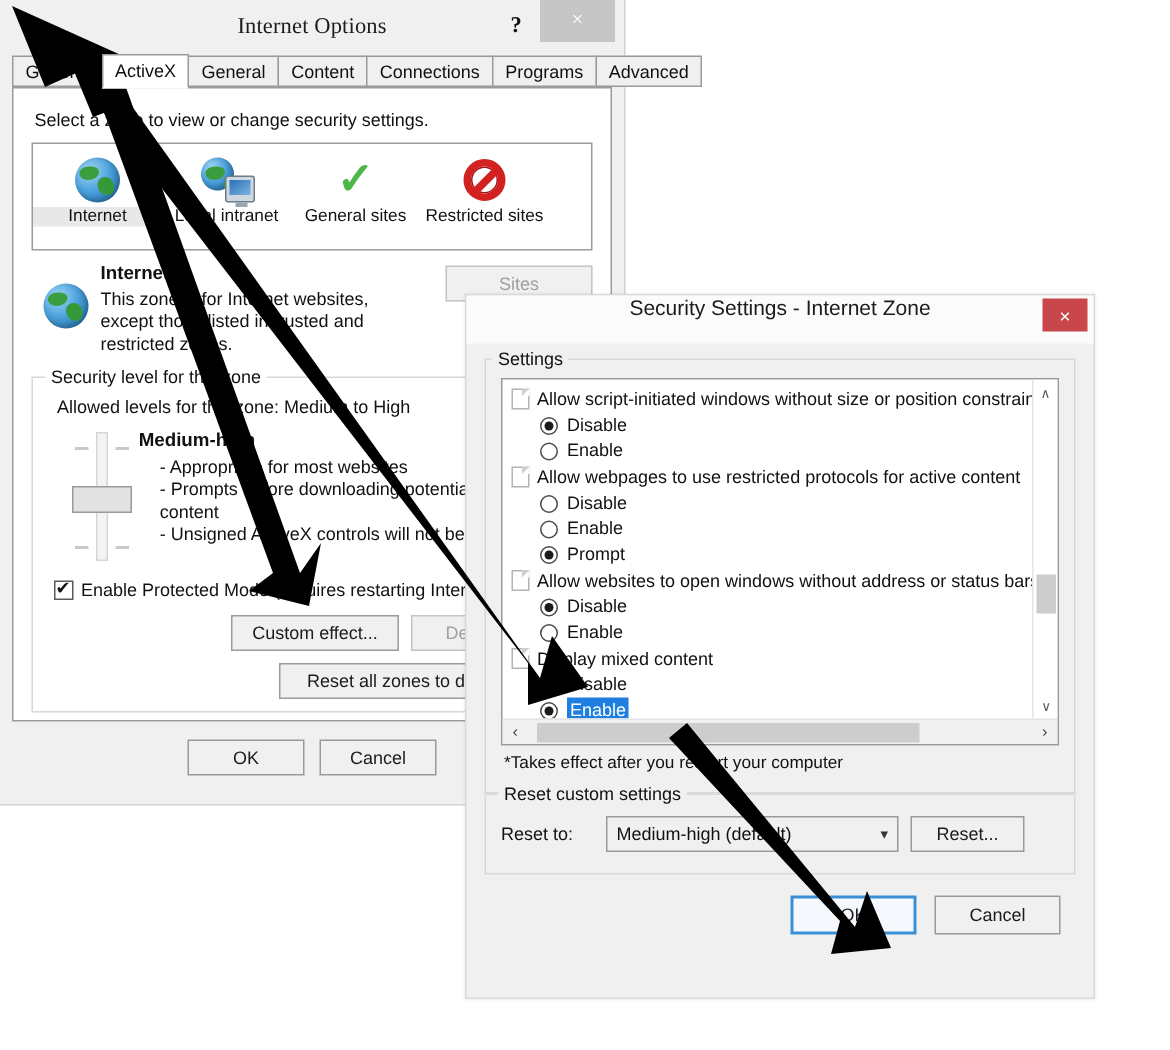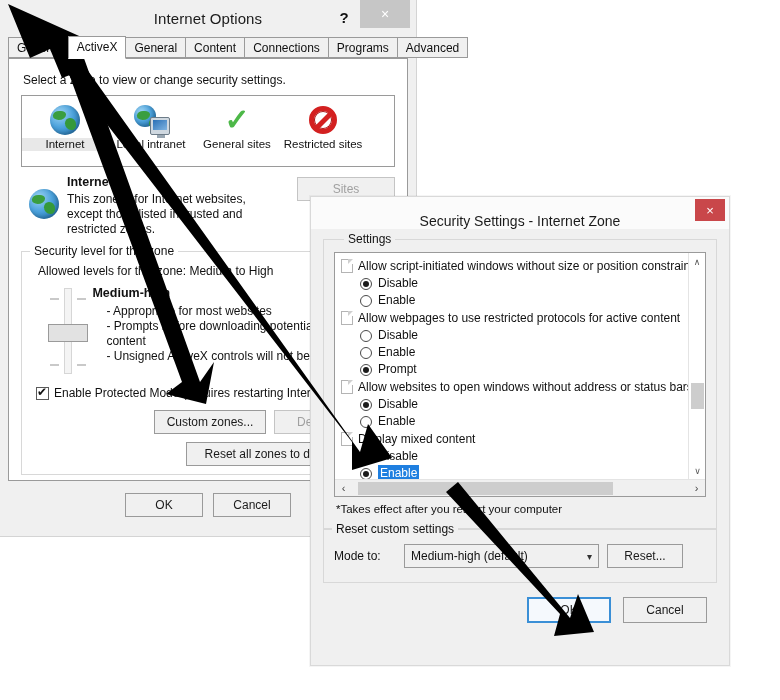--- a/index.html
+++ b/index.html
@@ -12,21 +12,21 @@
   }
   .root { position: relative; width: 780px; height: 700px; background:#fff; }
 
   
   .io-dialog {
     position: absolute; left: 0; top: 0; width: 417px; height: 537px;
     background: #f0f0f0; border: 1px solid #d4d4d4; border-top: none; border-left: none;
   }
   .io-titlebar {
     position: relative; height: 36px; background: #f0f0f0;
-    display: flex; align-items: center; justify-content: center;
+    display: flex; align-items: center; justify-content: center; font-family: Liberation Serif, serif;
   }
   .io-title { font-size: 15px; color: #1b1b1b; letter-spacing: .1px; }
   .io-help {
     position: absolute; right: 60px; top: 4px; width: 24px; height: 26px;
     font-size: 15px; font-weight: bold; color: #111; display:flex;
     align-items:center; justify-content:center; cursor: default;
   }
   .io-close {
     position: absolute; right: 6px; top: 0px; width: 50px; height: 28px;
     background: #c6c6c6; color: #fff; font-size: 14px;
@@ -129,29 +129,29 @@
   .io-footer { display:flex; gap: 10px; justify-content: center; padding-top: 12px; }
   .io-footer .btn { min-width: 78px; }
 
   
   .ss-dialog {
     position: absolute; left: 310px; top: 196px; width: 420px; height: 470px;
     background: #f0f0f0; border: 1px solid #d9d9d9;
     box-shadow: 0 0 0 1px rgba(0,0,0,.04);
   }
   .ss-titlebar { position: relative; height: 32px; background: #fbfbfb;
-    display:flex; align-items:flex-end; justify-content:center; }
+    display:flex; align-items:flex-start; justify-content:center; }
   .ss-title { font-size: 14px; color: #1b1b1b; }
   .ss-close { position:absolute; right: 4px; top: 2px; width: 30px; height: 22px;
     background:#c9474a; color:#fff; font-size: 13px; display:flex; align-items:center;
     justify-content:center; cursor: default; }
 
   .ss-group { position: relative; margin: 10px 12px 0 12px; border: 1px solid #d8d8d8;
     padding: 12px 10px 10px 10px; height: 290px; }
-  .ss-group > .glabel { position:absolute; top:-8px; left: 20px; background:#f0f0f0;
+  .ss-group > .glabel { position:absolute; top:-8px; left: 4px; background:#f0f0f0;
     padding: 0 4px; font-size: 12px; color:#111; }
 
   .list-wrap { position: relative; border: 1px solid #9a9a9a; background:#fff;
      height: 245px; overflow: hidden; }
   .list-inner { position:absolute; left:0; top:0; right: 17px; bottom: 17px;
      overflow: hidden; padding: 4px 0 0 6px; }
   .setting-title { display:flex; align-items:flex-start; font-size: 12px; color:#111;
      white-space: nowrap; margin: 1px 0 1px 0; line-height: 16px; }
   .page-icon { width: 12px; height: 14px; margin-right: 5px; margin-top: 1px; flex:none;
      background:#fff; border:1px solid #b4b4b4; position: relative; }
@@ -290,21 +290,21 @@
             </div>
           </div>
         </div>
 
         <div class="chk-row">
           <span class="chkbox"></span>
           <span style="white-space:nowrap;">Enable Protected Mode (requires restarting Internet Explorer)</span>
         </div>
 
         <div class="btn-row-1">
-          <div class="btn" style="min-width:112px;">Custom zones...</div>
+          <div class="btn" style="min-width:112px;">Custom effect...</div>
           <div class="btn disabled" style="min-width:112px;">Default level</div>
         </div>
         <div class="btn-row-2">
           <div class="btn" style="min-width:200px; white-space:nowrap;">Reset all zones to default level</div>
         </div>
       </div>
 
     </div>
 
     <div class="io-footer">
@@ -398,21 +398,21 @@
           <div class="hs-btn">›</div>
         </div>
       </div>
 
       <div class="note">*Takes effect after you restart your computer</div>
     </div>
 
     <div class="reset-group">
       <div class="glabel">Reset custom settings</div>
       <div class="reset-row">
-        <div class="reset-lbl">Mode to:</div>
+        <div class="reset-lbl">Reset to:</div>
         <div class="combo">
           <span>Medium-high (default)</span>
           <span class="chev">▾</span>
         </div>
         <div class="btn" style="min-width:76px;">Reset...</div>
       </div>
     </div>
 
     <div class="ss-footer">
       <div class="btn focus">OK</div>

